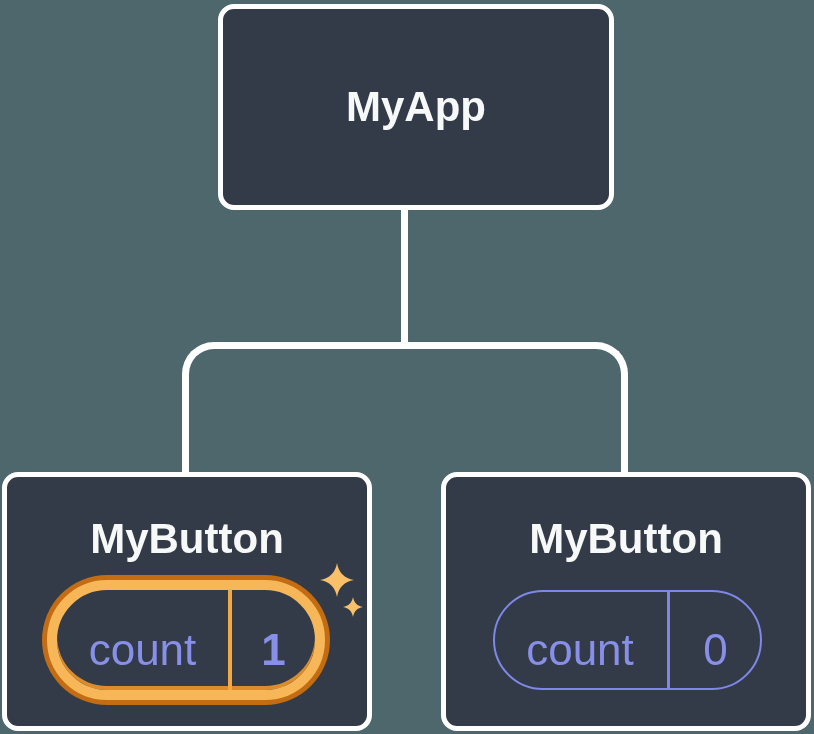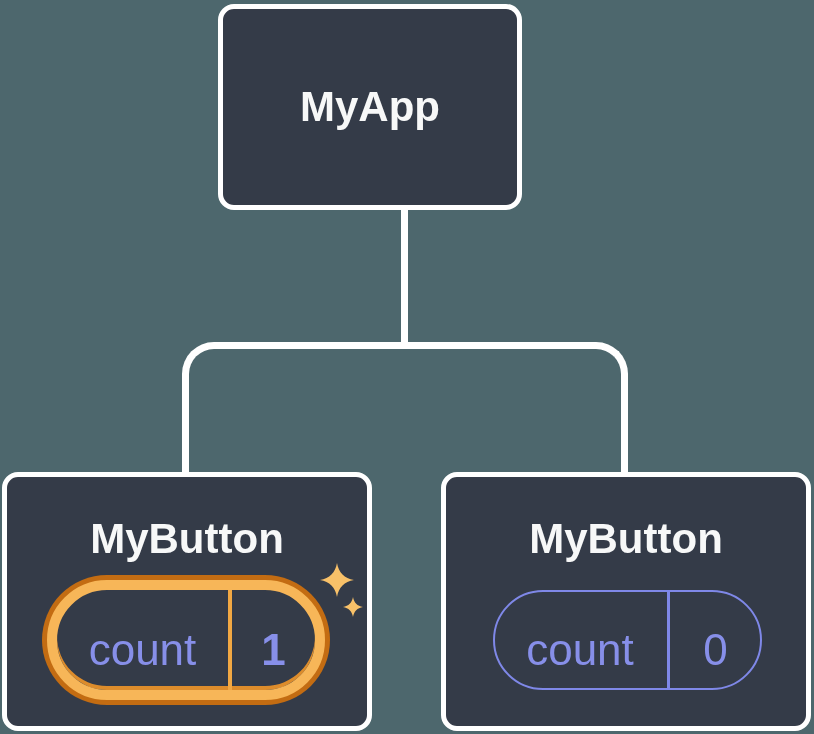--- a/index.html
+++ b/index.html
@@ -20,21 +20,21 @@
   .node-title{
     position:absolute;
     left:0;width:360px;
     text-align:center;
     color:#f7f8f8;
     font-size:42px;
     font-weight:700;
     line-height:42px;
   }
   #root-node{
-    left:218px;top:4px;width:304px;height:206px;
+    left:218px;top:4px;width:396px;height:206px;
     display:flex;align-items:center;justify-content:center;
   }
   #root-node .node-title{position:static;width:auto;}
   
   #connector-stem{
     position:absolute;left:401px;top:206px;width:7px;height:140px;
     background:#ffffff;
   }
   #connector-branch{
     position:absolute;left:182px;top:342px;width:446px;height:131px;

